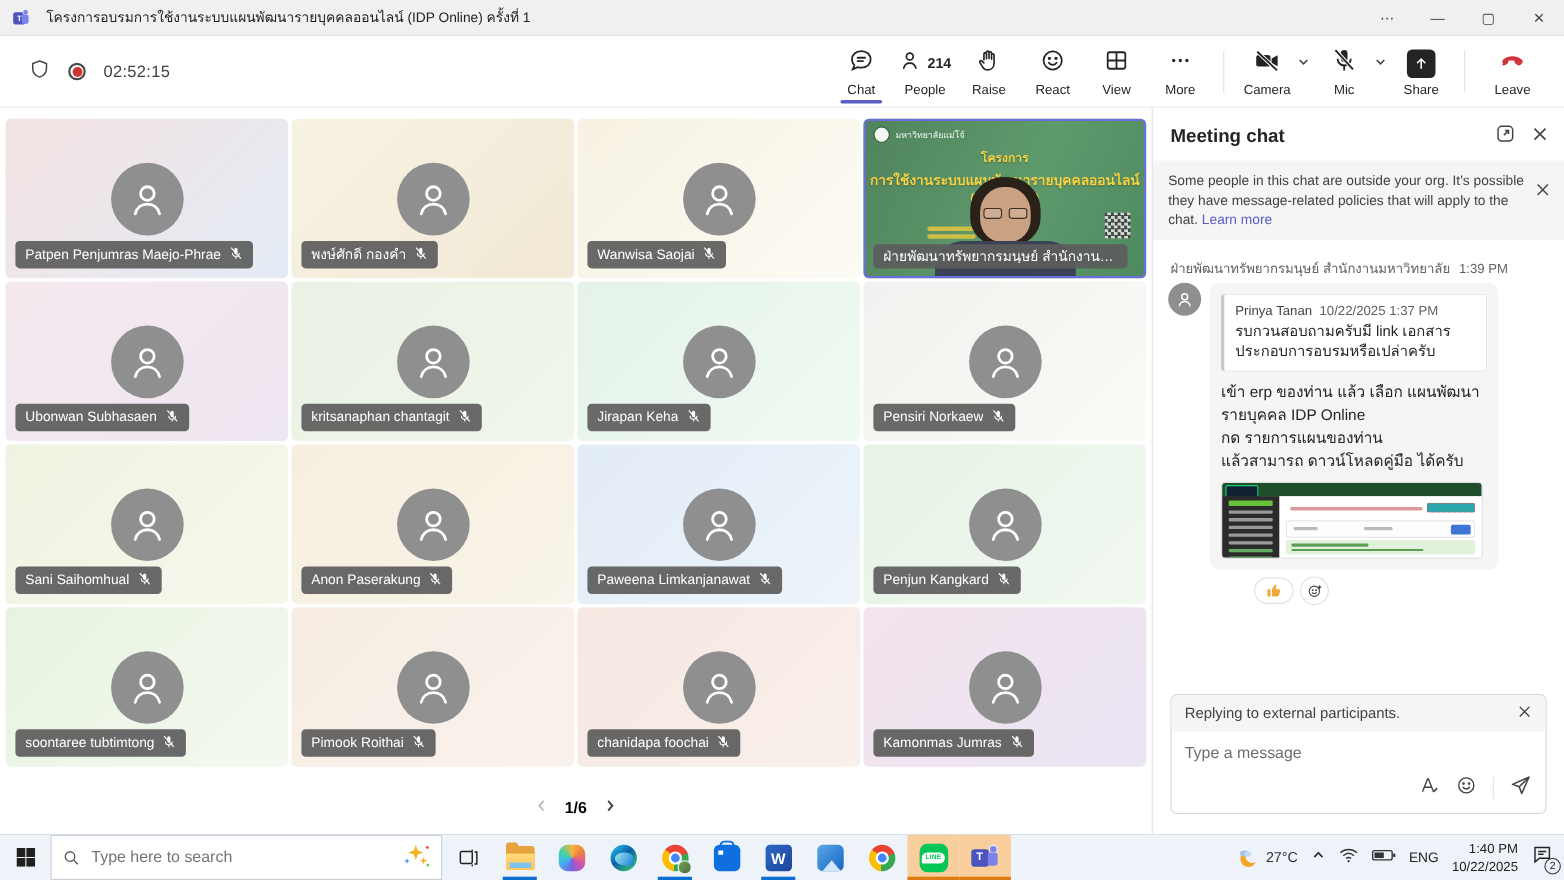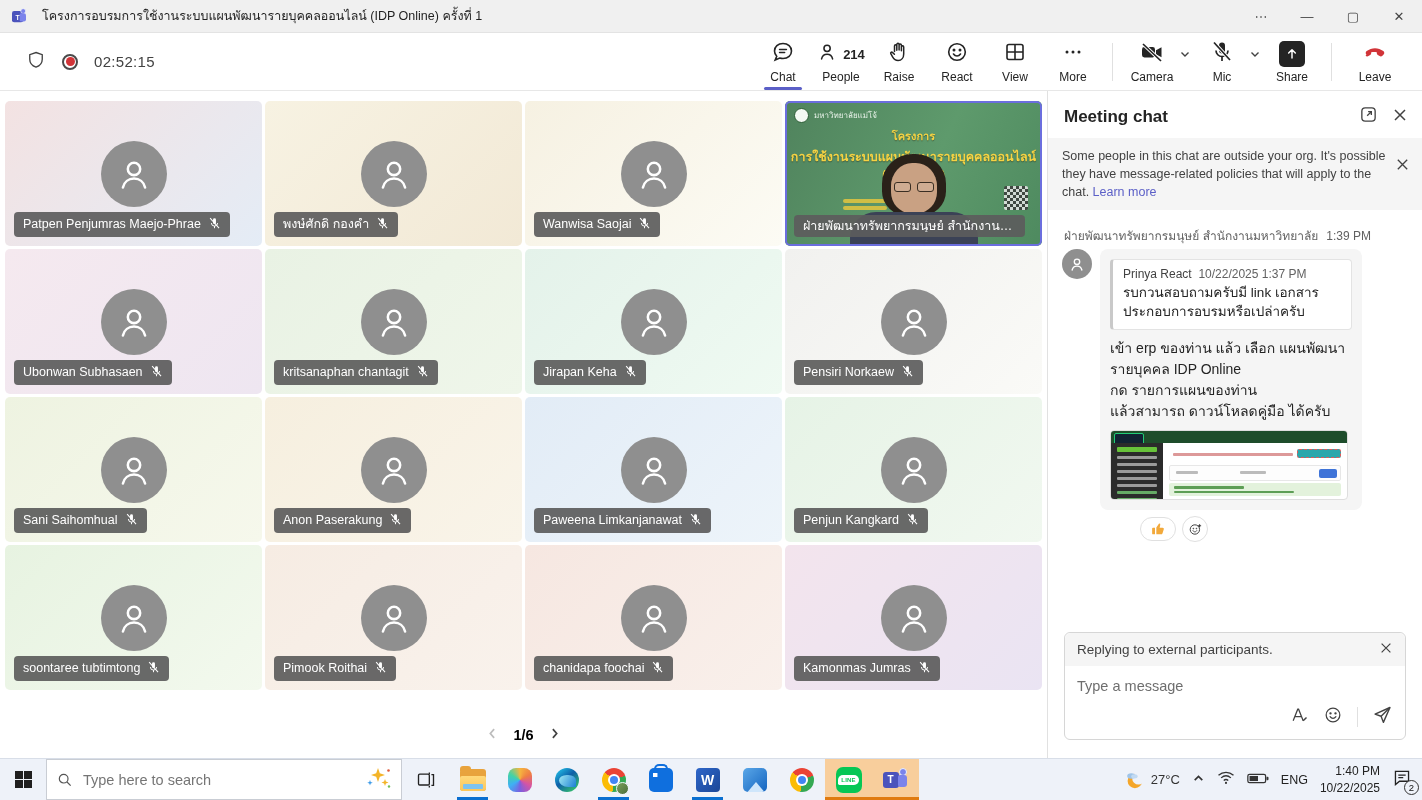--- a/index.html
+++ b/index.html
@@ -7,21 +7,21 @@
   body { font-family:"Liberation Sans", sans-serif; background:#fff; overflow:hidden; }
   #screen { position:relative; width:1422px; height:800px; display:flex; flex-direction:column; background:#fff; }
 
   
   .titlebar { height:33px; background:#f0f0f0; display:flex; align-items:center; padding-left:12px; flex:0 0 auto; border-bottom:1px solid #e3e3e3;}
   .titlebar .app-title { font-size:12.5px; color:#1f1f1f; margin-left:8px; }
   .win-controls { margin-left:auto; display:flex; height:33px; }
   .win-btn { width:46px; height:33px; display:flex; align-items:center; justify-content:center; font-size:13px; color:#444; cursor:default; }
 
   
-  .meetbar { height:58px; background:#fff; border-bottom:1px solid #e7e7e7; display:flex; align-items:center; flex:0 0 auto; }
+  .meetbar { height:65px; background:#fff; border-bottom:1px solid #e7e7e7; display:flex; align-items:center; flex:0 0 auto; }
   .meet-left { display:flex; align-items:center; gap:16px; padding-left:26px; }
   .timer { font-size:15px; color:#424242; letter-spacing:.3px; }
   .rec-dot { width:16px; height:16px; border:2px solid #4a4a4a; border-radius:50%; display:flex; align-items:center; justify-content:center; }
   .rec-dot i { display:block; width:9px; height:9px; background:#d13438; border-radius:50%; }
   .meet-right { margin-left:auto; display:flex; align-items:center; padding-right:14px; }
   .tbtn { width:58px; display:flex; flex-direction:column; align-items:center; gap:3px; padding-top:2px; cursor:pointer; position:relative;}
   .tbtn .lbl { font-size:12px; color:#242424; }
   .tbtn .iconrow { height:26px; display:flex; align-items:center; gap:4px; }
   .tbtn .count { font-size:13px; font-weight:bold; color:#242424; }
   .tbtn.active .underline { width:38px; height:3px; border-radius:2px; background:#5b5fc7; position:absolute; bottom:-6px; }
@@ -677,21 +677,21 @@
         <div class="msg-row">
           <span class="msg-avatar">
               <svg width="18" height="18" viewBox="0 0 24 24" fill="none" stroke="#fff" stroke-width="1.8">
                 <circle cx="12" cy="9" r="3.6"></circle>
                 <path d="M5.5 20c.8-3.3 3.4-5.2 6.5-5.2s5.7 1.9 6.5 5.2" stroke-linecap="round"></path>
               </svg>
             </span>
           <div>
             <div class="big-bubble">
               <div class="quote">
-                <div class="qhead"><span class="qauthor">Prinya React</span>&nbsp;&nbsp;<span>10/22/2025 1:37 PM</span></div>
+                <div class="qhead"><span class="qauthor">Prinya Tanan</span>&nbsp;&nbsp;<span>10/22/2025 1:37 PM</span></div>
                 <div class="qtext">รบกวนสอบถามครับมี link เอกสารประกอบการอบรมหรือเปล่าครับ</div>
               </div>
               <div class="msg-body">
                 <div>เข้า erp ของท่าน แล้ว เลือก แผนพัฒนารายบุคคล IDP Online</div>
                 <div>กด รายการแผนของท่าน</div>
                 <div>แล้วสามารถ ดาวน์โหลดคู่มือ ได้ครับ</div>
               </div>
               <div class="attach">
                 <div class="at-top"></div>
                   <div class="at-logo"></div>

